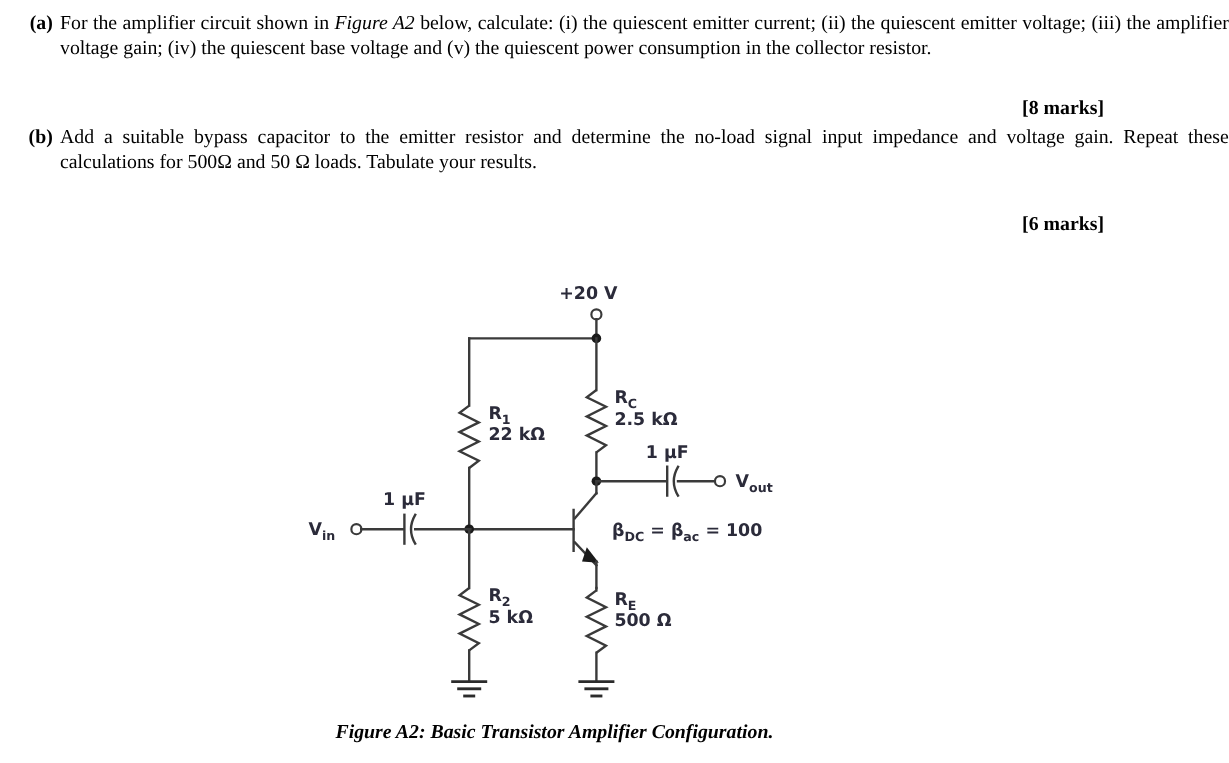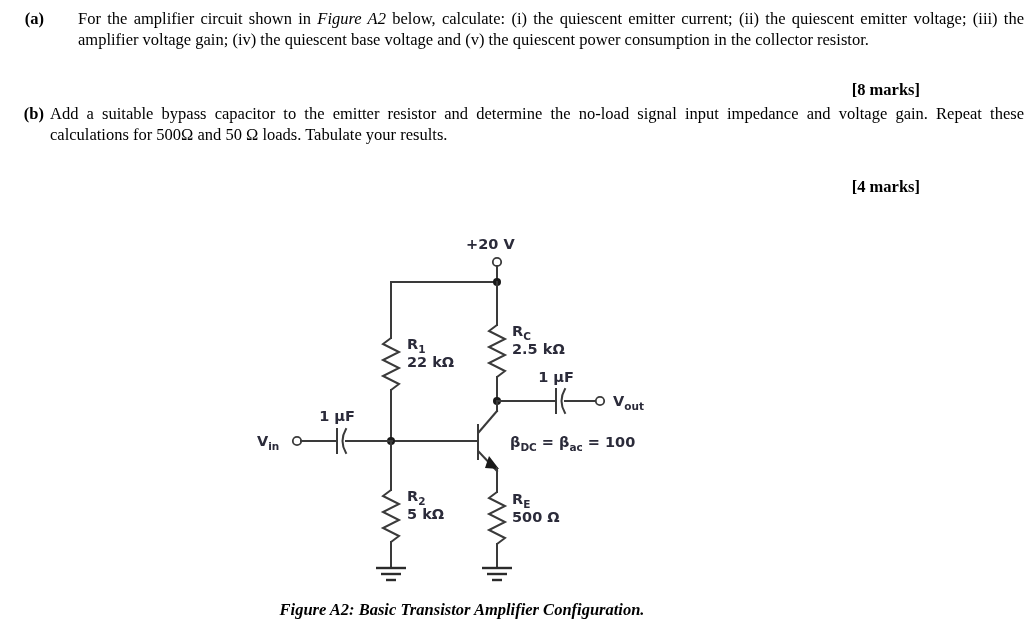--- a/index.html
+++ b/index.html
@@ -122,36 +122,36 @@
   }
 </style>
 </head>
 <body>
 
 <div id="question-block">
 
   <div class="q-item" style="position:absolute;left:0;top:8px;width:1024px;">
     <div class="q-row">
       <div class="q-label" style="width:44px;margin-right:6px;">(a)</div>
-      <div class="q-body" style="width:870px;margin-left:28px;">
+      <div class="q-body" style="width:870px;">
         <span>For the amplifier circuit shown in </span><em class="fig-ref">Figure A2</em><span> below, calculate: (i) the quiescent emitter current; (ii) the quiescent emitter voltage; (iii) the amplifier voltage gain; (iv) the quiescent base voltage and (v) the quiescent power consumption in the collector resistor.</span>
       </div>
     </div>
   </div>
 
   <div class="marks" style="position:absolute;left:0;top:80px;width:920px;">[8 marks]</div>
 
   <div class="q-item" style="position:absolute;left:0;top:103px;width:1024px;">
     <div class="q-row">
       <div class="q-label" style="width:44px;margin-right:6px;">(b)</div>
       <div class="q-body" style="width:870px;">Add a suitable bypass capacitor to the emitter resistor and determine the no-load signal input impedance and voltage gain. Repeat these calculations for 500Ω and 50 Ω loads. Tabulate your results.</div>
     </div>
   </div>
 
-  <div class="marks" style="position:absolute;left:0;top:177px;width:920px;">[4 marks]</div>
+  <div class="marks" style="position:absolute;left:0;top:177px;width:920px;">[6 marks]</div>
 
 </div>
 
 <div id="figure-area">
 
   <svg id="circuit-svg" width="1024" height="380" viewBox="0 0 1024 380">
 
     <text class="svg-label" x="466" y="34">+20 V</text>
     <circle class="term-circle" cx="497" cy="47" r="4.2"></circle>
     <line class="wire" x1="497" y1="51" x2="497" y2="67"></line>

